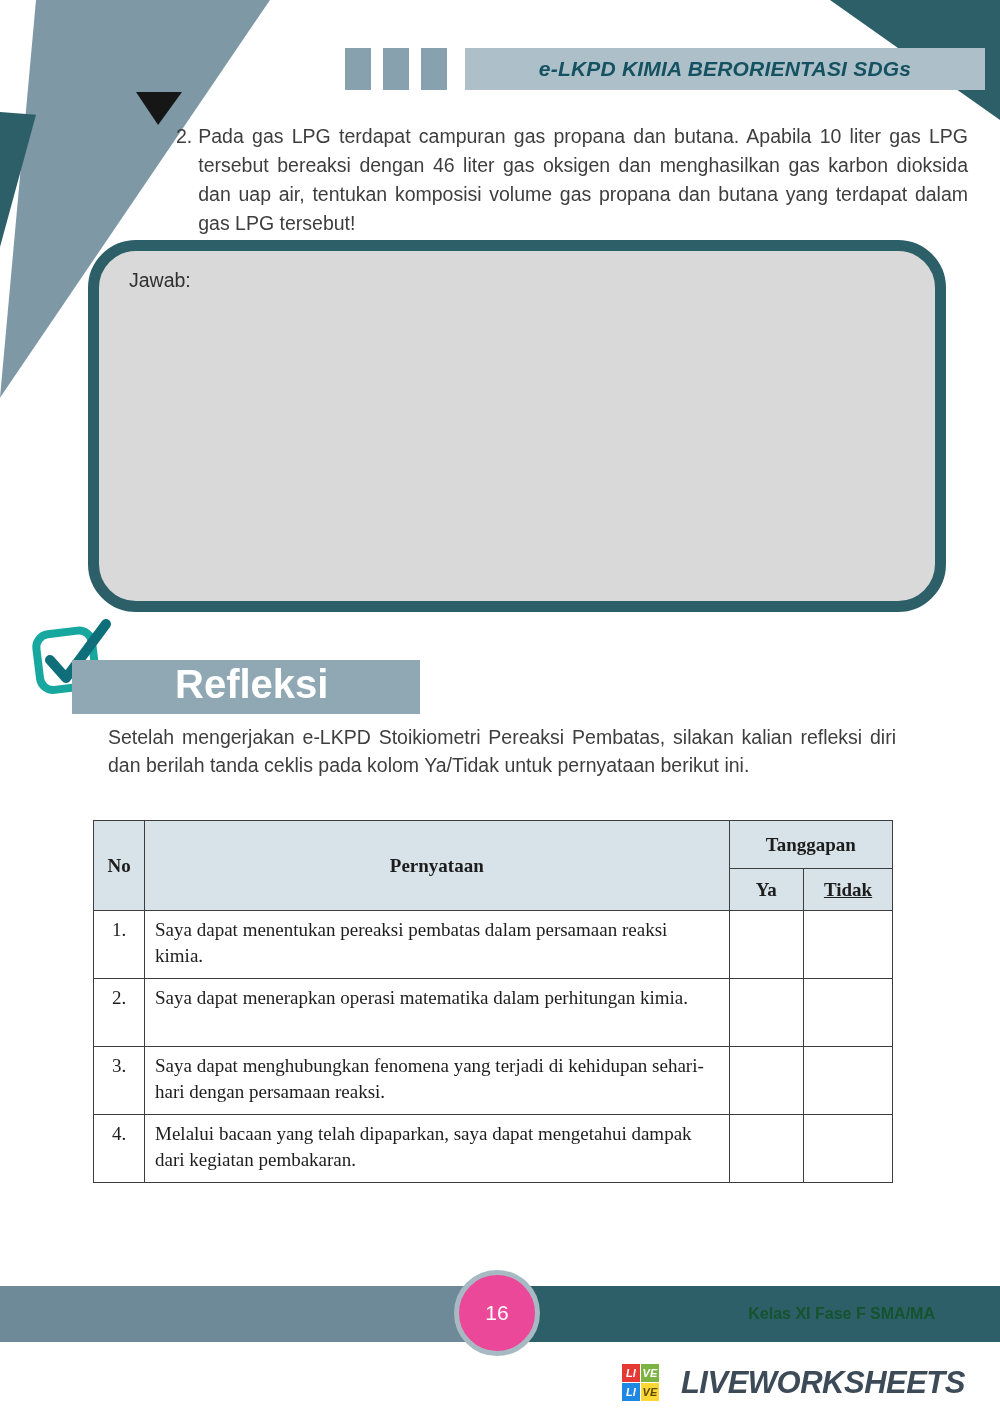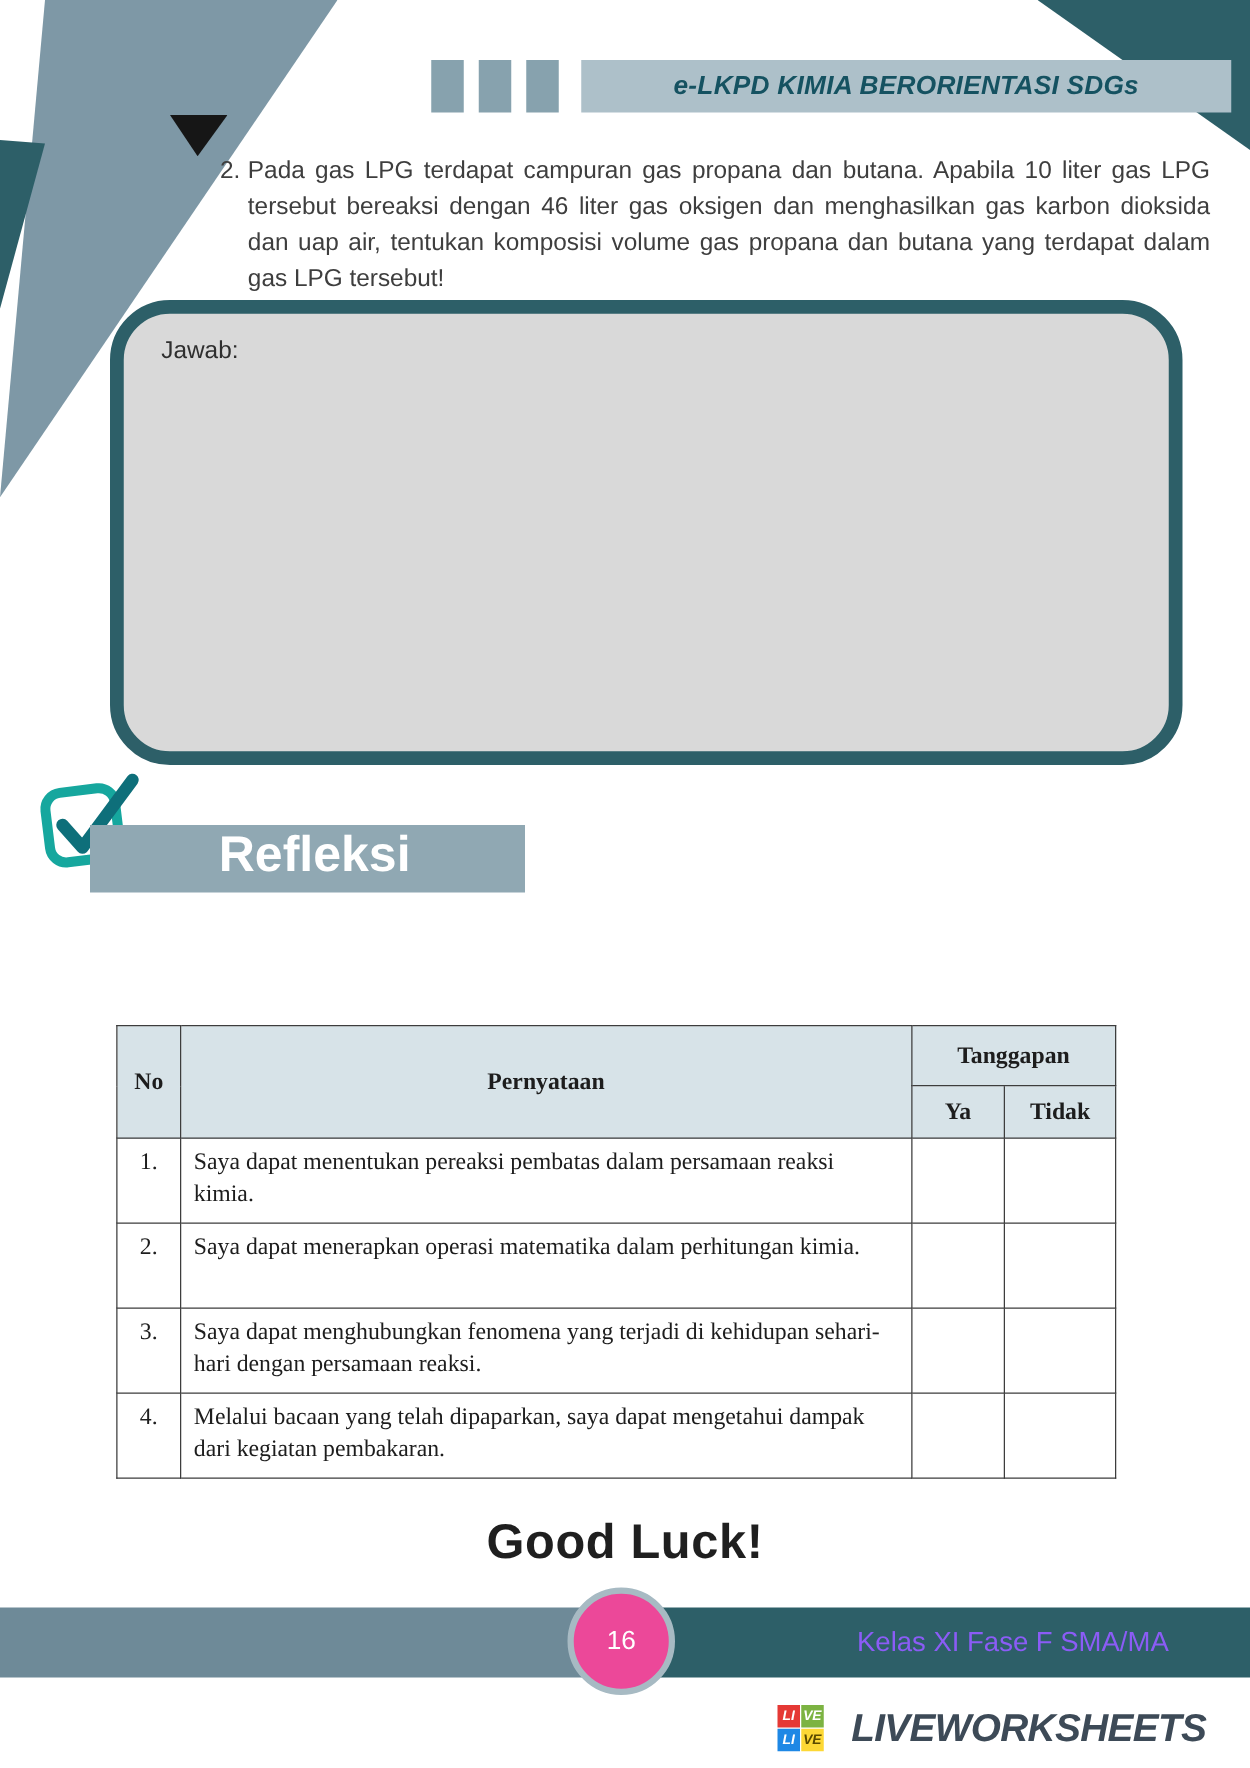--- a/index.html
+++ b/index.html
@@ -95,21 +95,21 @@
   .reflection-table th, .reflection-table td {
     border: 1px solid #3d3d3d;
   }
   .reflection-table th {
     background: #d7e3e8;
     font-weight: bold;
   }
   .reflection-table .col-no { width: 52px; }
   .reflection-table .col-statement { width: 600px; margin-left: 16px; }
   .reflection-table .col-ya { width: 76px; }
-  .reflection-table .col-tidak { width: 90px; }
+  .reflection-table .col-tidak { width: 90px; text-decoration: underline; }
   .reflection-table thead tr:first-child th { height: 48px; }
   .reflection-table thead tr:last-child th { height: 42px; }
   .reflection-table tbody td { height: 68px; }
   .reflection-table td.cell-no { text-align: center; vertical-align: top; padding-top: 8px; }
   .reflection-table td.cell-statement { padding: 6px 10px; vertical-align: top; line-height: 1.35; }
   .reflection-table td.cell-response { background: #ffffff; }
 
   
   .good-luck {
     position: absolute; left: 0; top: 1212px; width: 1000px;
@@ -127,21 +127,21 @@
     position: absolute; left: 454px; top: 1270px; width: 86px; height: 86px;
     border-radius: 50%;
     background: #ec4899;
     border: 5px solid #a7bac3;
     display: flex; align-items: center; justify-content: center;
     color: #ffffff; font-size: 21px;
   }
   .footer-class {
     position: absolute; right: 65px; top: 1286px; height: 56px;
     display: flex; align-items: center;
-    color: #8b5cf6; font-size: 22px; font-weight: normal;
+    color: #14532d; font-size: 16px; font-weight: bold;
   }
 
   
   .brand {
     position: absolute; right: 35px; top: 1364px;
     display: flex; align-items: flex-end; gap: 22px; font-style: italic;
   }
   .brand-grid {
     display: grid; grid-template-columns: 18px 18px; grid-template-rows: 18px 18px;
     gap: 1px;
@@ -191,20 +191,21 @@
       <g transform="rotate(-7 44 56)">
         <rect x="14" y="28" width="56" height="56" rx="13" fill="#ffffff" stroke="#16a79e" stroke-width="8"></rect>
       </g>
       <path d="M26 56 L42 74 L82 20" fill="none" stroke="#0e6f7a" stroke-width="10" stroke-linecap="round" stroke-linejoin="round"></path>
     </svg>
   </div>
 
   <div class="refleksi-banner"></div>
   <div class="refleksi-title">Refleksi</div>
 
+  <p class="refleksi-intro">Setelah mengerjakan e-LKPD Stoikiometri Pereaksi Pembatas, silakan kalian refleksi diri dan berilah tanda ceklis pada kolom Ya/Tidak untuk pernyataan berikut ini.</p>
 
   <table class="reflection-table">
     <thead>
       <tr>
         <th class="col-no" rowspan="2">No</th>
         <th class="col-statement" rowspan="2">Pernyataan</th>
         <th colspan="2">Tanggapan</th>
       </tr>
       <tr>
         <th class="col-ya">Ya</th>
@@ -232,21 +233,20 @@
       </tr>
       <tr>
         <td class="cell-no">4.</td>
         <td class="cell-statement">Melalui bacaan yang telah dipaparkan, saya dapat mengetahui dampak dari kegiatan pembakaran.</td>
         <td class="cell-response"></td>
         <td class="cell-response"></td>
       </tr>
     </tbody>
   </table>
 
-  <div class="good-luck">Good Luck!</div>
 
   <div class="footer-band"></div>
   <div class="page-badge">
     <span>16</span>
   </div>
   <div class="footer-class">Kelas XI Fase F SMA/MA</div>
 
   <div class="brand">
     <div class="brand-grid">
       <span class="sq-l">LI</span>

